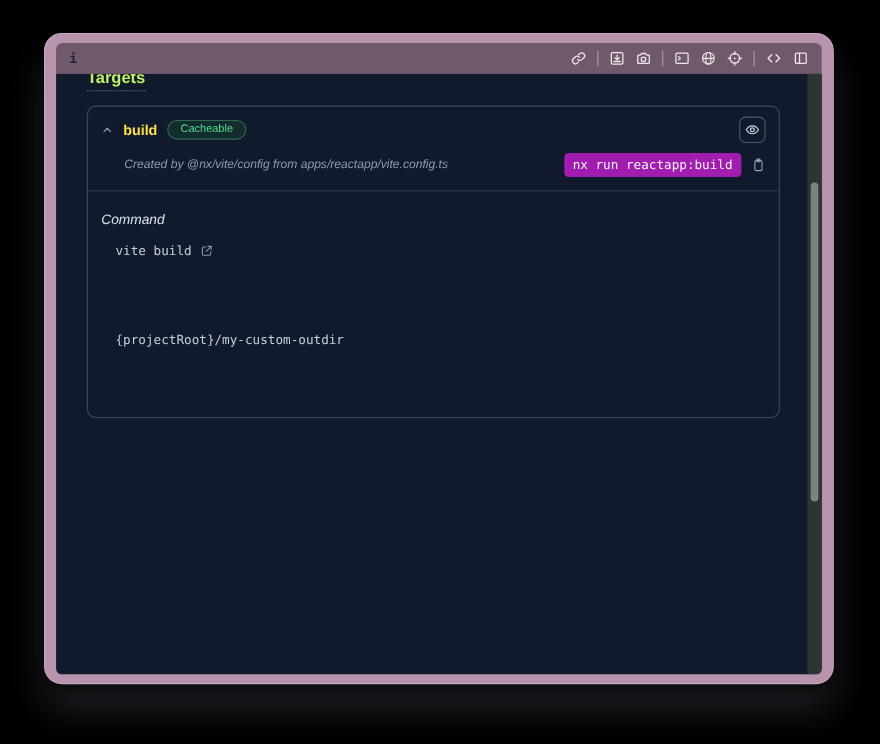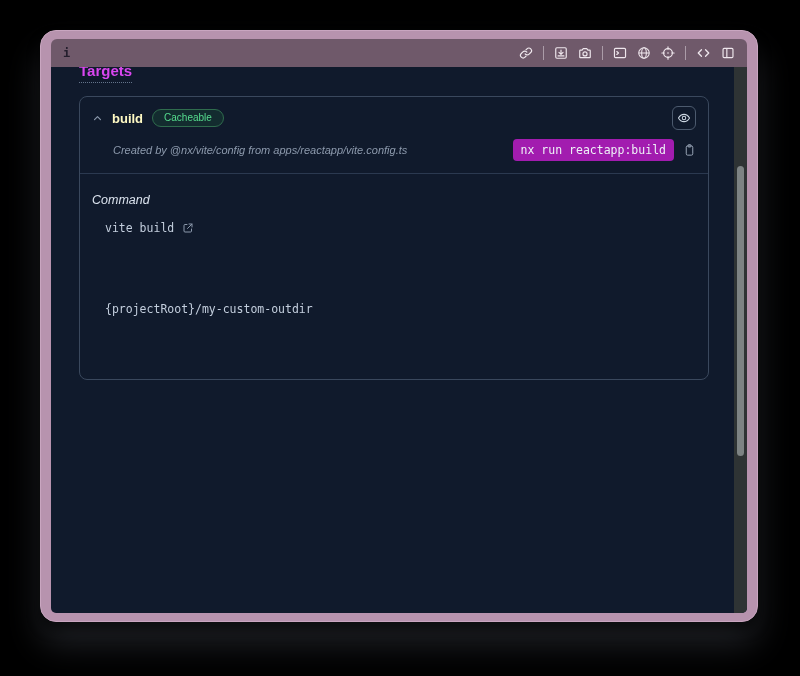--- a/index.html
+++ b/index.html
@@ -27,27 +27,27 @@
   .viewport { height:546px; background:#101a2c; display:flex; overflow:hidden;
     border-radius:0 0 5px 5px; }
   .page { flex:1; padding:0 25px 0 28px; overflow:hidden; }
   .scrollbar { width:13px; background:#2e3334; position:relative; flex:none; }
   .scroll-thumb { position:absolute; left:3px; top:99px; width:7px; height:290px;
     border-radius:4px; background:#7d8384; }
 
   
   .page-title { margin-top:-5px; }
   .page-title span { display:inline-block; font-size:15px; font-weight:700;
-    color:#d946ef; padding-bottom:3px; border-bottom:1px dotted #64748b; }
+    color:#bef264; padding-bottom:3px; border-bottom:1px dotted #64748b; }
 
   
   .card { border:1px solid #3a485d; border-radius:8px; margin-top:13px; }
   .card-head { display:flex; align-items:center; gap:9px; padding:9px 12px 3px; cursor:pointer; }
   .chev { color:#8b98ab; display:flex; }
-  .target-name { font-size:13px; font-weight:700; color:#fef9c3; }
+  .target-name { font-size:13px; font-weight:700; color:#fde047; }
   .badge { font-size:10px; color:#55dc8e; border:1px solid #2f6c4d;
     background:rgba(27,80,55,.35); padding:2px 11px 3px; border-radius:999px; }
   .eye-btn { margin-left:auto; width:24px; height:24px; border:1px solid #4c5a6e;
     border-radius:6px; display:flex; align-items:center; justify-content:center;
     color:#cbd5e1; background:transparent; cursor:pointer; }
   .created-row { display:flex; align-items:center; padding:6px 12px 12px 33px;
     border-bottom:1px solid #2b3950; }
   .created-text { font-size:11px; font-style:italic; color:#8d9aad; }
   .run-chip { margin-left:auto; font-family:"DejaVu Sans Mono",monospace;
     font-size:11.5px; color:#eef2f7; background:#a21caf; padding:4px 8px;

